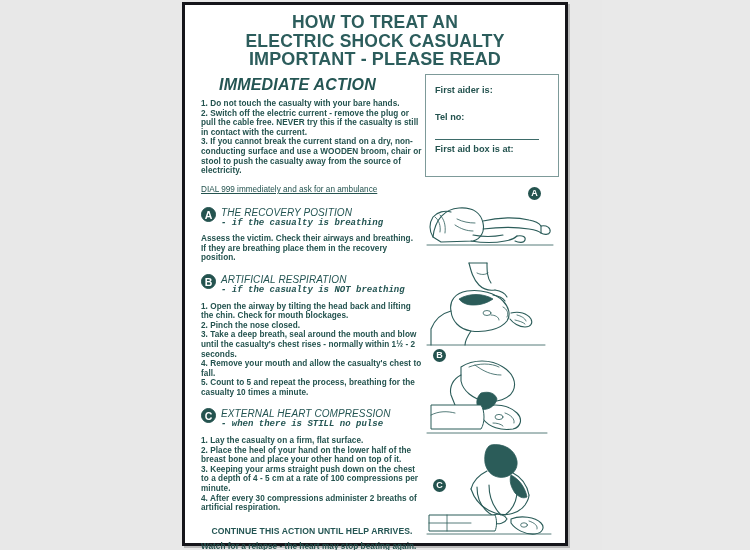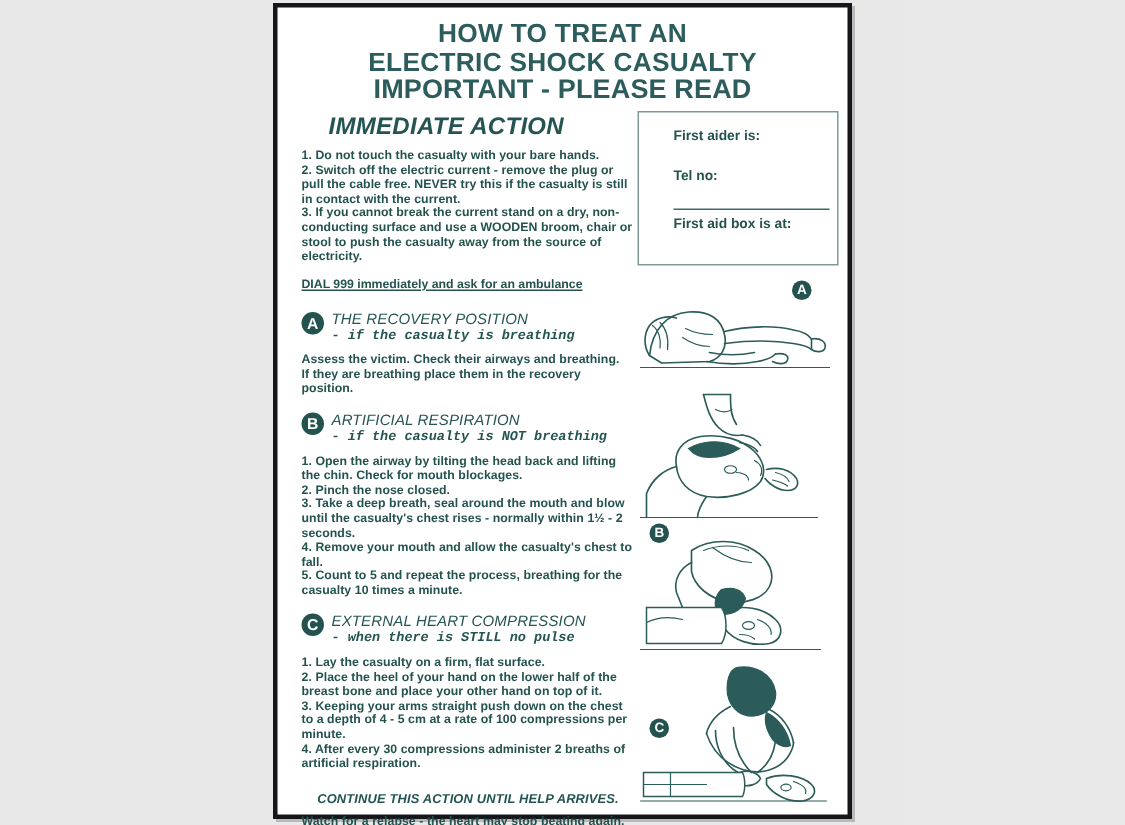--- a/index.html
+++ b/index.html
@@ -87,21 +87,21 @@
   }
   .para {
     font-size: 8.2px;
     font-weight: bold;
     line-height: 9.6px;
     color: #24534f;
     letter-spacing: 0.05px;
   }
   .dial-line {
     font-size: 8.2px;
-    font-weight: bold;
+    font-weight: normal;
     color: #24534f;
     text-decoration: underline;
     margin-top: 9px;
     display: inline-block;
   }
 
   
   .sec-head {
     display: flex;
     align-items: flex-start;
@@ -137,34 +137,33 @@
     font-weight: bold;
     color: #245553;
     line-height: 10.5px;
     font-family: Liberation Mono, monospace;
   }
   .sec-body { margin-top: 6px; }
 
   .closing {
     font-size: 8.6px;
     font-weight: bold;
-    font-style: italic;
     color: #245553;
     text-align: center;
     margin-top: 13px;
     letter-spacing: 0.1px;
   }
 
   
   .aider-box {
     border: 1px solid #7d9a99;
     box-sizing: border-box;
     width: 134px;
     height: 103px;
-    padding: 10px 9px 0 23px;
+    padding: 10px 9px 0 9px;
     background: #fff;
   }
   .aider-line {
     font-size: 9.2px;
     font-weight: bold;
     color: #24534f;
     margin-bottom: 17px;
   }
   .aider-rule {
     border-top: 1px solid #3d6b69;

